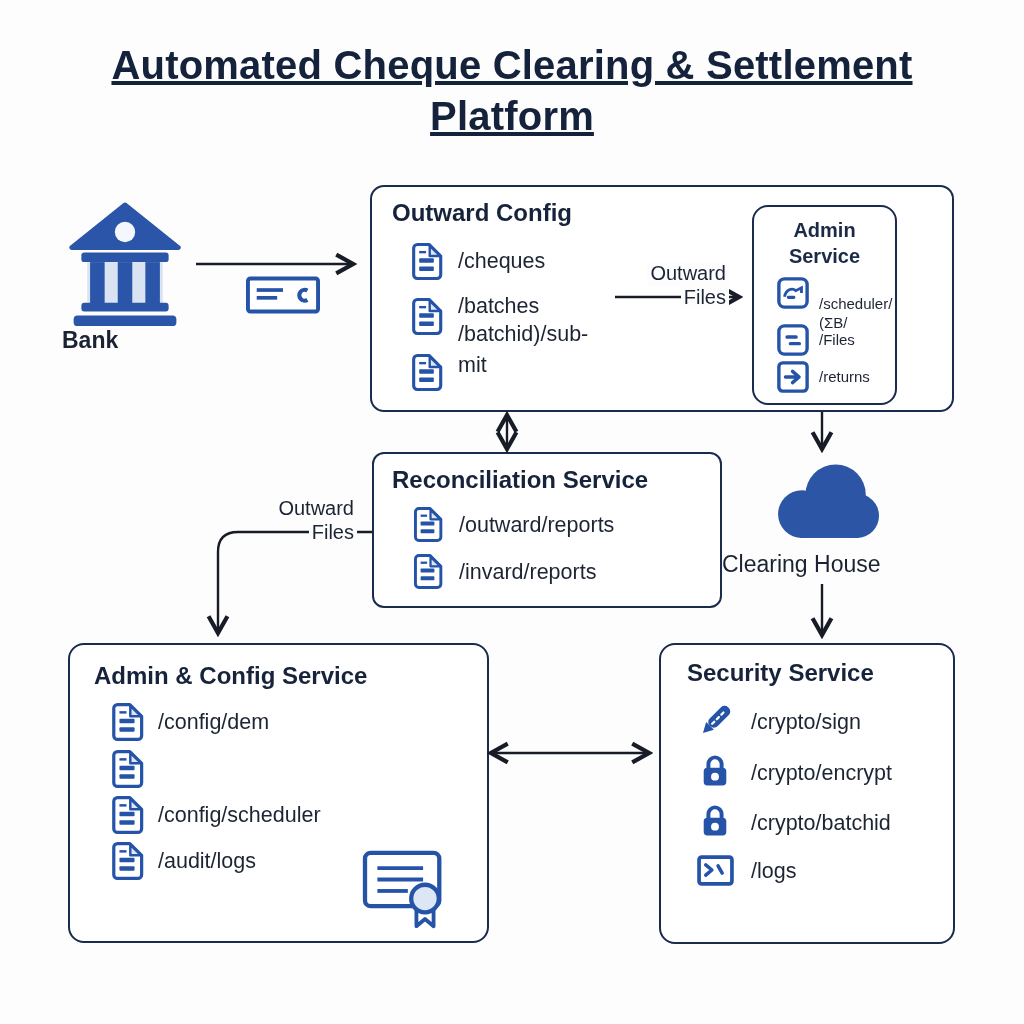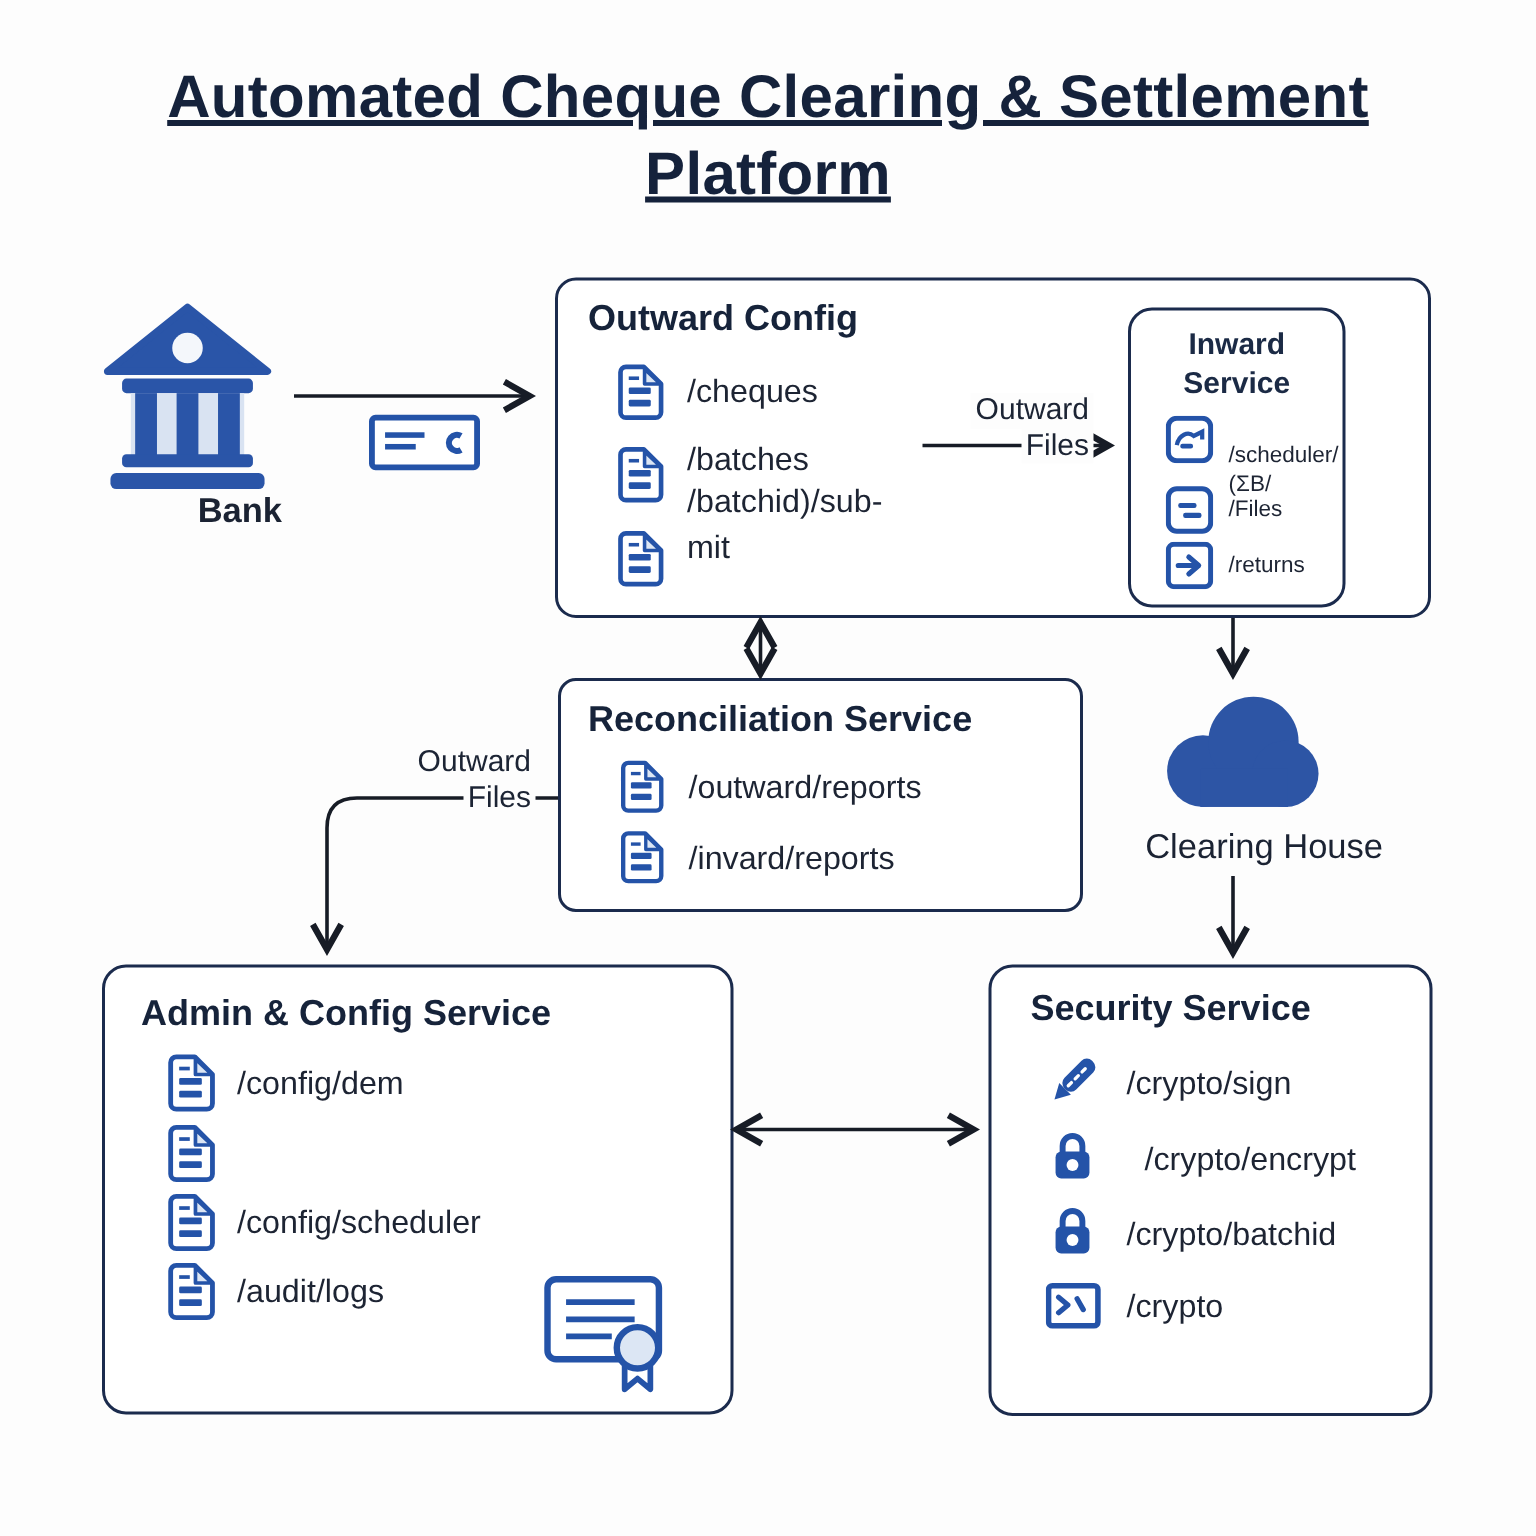--- a/index.html
+++ b/index.html
@@ -14,21 +14,21 @@
     font-size:40px;font-weight:bold;line-height:1.28;color:#15223b;letter-spacing:.2px;text-decoration:underline;
   }
   .node-box{
     position:absolute;background:#fff;border:2.5px solid #1b2b4d;border-radius:14px;
   }
   .box-title{position:absolute;font-size:24px;font-weight:bold;color:#16233a;white-space:nowrap;}
   .ep-row{position:absolute;display:flex;align-items:flex-start;}
   .ep-text{font-size:21.5px;color:#1d2433;white-space:nowrap;line-height:1.32;}
   .ep-text-sm{font-size:15px;color:#1d2433;white-space:nowrap;line-height:1.25;}
   .ic{display:block;}
-  .node-label{font-size:23px;color:#1b2333;text-align:right;}
+  .node-label{font-size:23px;color:#1b2333;text-align:left;}
   .edge-label{position:absolute;display:flex;flex-direction:column;align-items:flex-end;
     font-size:20px;color:#1c2434;line-height:1.18;}
   .edge-label span{background:#fdfdfd;padding:0 3px;white-space:nowrap;}
   .arrow-layer{position:absolute;left:0;top:0;pointer-events:none;}
 </style>
 </head>
 <body>
 
 <svg width="0" height="0" style="position:absolute" aria-hidden="true">
   <defs>
@@ -140,21 +140,21 @@
   </div>
   <div class="ep-row" style="left:38px;top:166px">
     <svg class="ic" width="33" height="39">
         <use href="#sym-doc"></use>
       </svg>
     <div class="ep-text" style="margin-left:15px;margin-top:-2px">mit</div>
   </div>
 
   <div class="node-box" style="left:380px;top:18px;width:141px;height:196px;border-radius:16px">
     <div style="position:absolute;left:0;top:10px;width:100%;text-align:center;font-size:20px;font-weight:bold;color:#1b2a45;line-height:1.3">
-      <div>Inward</div>
+      <div>Admin</div>
       <div>Service</div>
     </div>
     <div class="ep-row" style="left:23px;top:70px">
       <svg class="ic" width="32" height="32">
           <use href="#sym-filetr"></use>
         </svg>
       <div style="margin-left:10px;margin-top:18px">
         <div class="ep-text-sm">/scheduler/</div>
         <div class="ep-text-sm">(ΣB/</div>
       </div>
@@ -230,33 +230,33 @@
   <div class="ep-row" style="left:34px;top:56px">
     <svg class="ic" width="40" height="40">
         <use href="#sym-pen"></use>
       </svg>
     <div class="ep-text" style="margin-left:16px;margin-top:7px">/crypto/sign</div>
   </div>
   <div class="ep-row" style="left:38px;top:108px">
     <svg class="ic" width="32" height="36">
         <use href="#sym-lock"></use>
       </svg>
-    <div class="ep-text" style="margin-left:32px;margin-top:6px">/crypto/encrypt</div>
+    <div class="ep-text" style="margin-left:20px;margin-top:6px">/crypto/encrypt</div>
   </div>
   <div class="ep-row" style="left:38px;top:158px">
     <svg class="ic" width="32" height="36">
         <use href="#sym-lock"></use>
       </svg>
     <div class="ep-text" style="margin-left:20px;margin-top:6px">/crypto/batchid</div>
   </div>
   <div class="ep-row" style="left:36px;top:210px">
     <svg class="ic" width="37" height="31">
         <use href="#sym-badge"></use>
       </svg>
-    <div class="ep-text" style="margin-left:17px;margin-top:2px">/crypto</div>
+    <div class="ep-text" style="margin-left:17px;margin-top:2px">/logs</div>
   </div>
 </div>
 
 <svg class="arrow-layer" width="1024" height="1024">
   <defs>
     <marker id="ah" viewBox="0 0 12 12" refX="9.5" refY="6" markerWidth="10.5" markerHeight="10.5" orient="auto-start-reverse">
       <path d="M2 1.5 L10 6 L2 10.5" fill="none" stroke="#171c26" stroke-width="2"></path>
     </marker>
   </defs>
   <g fill="none" stroke="#171c26" stroke-width="2.4">

